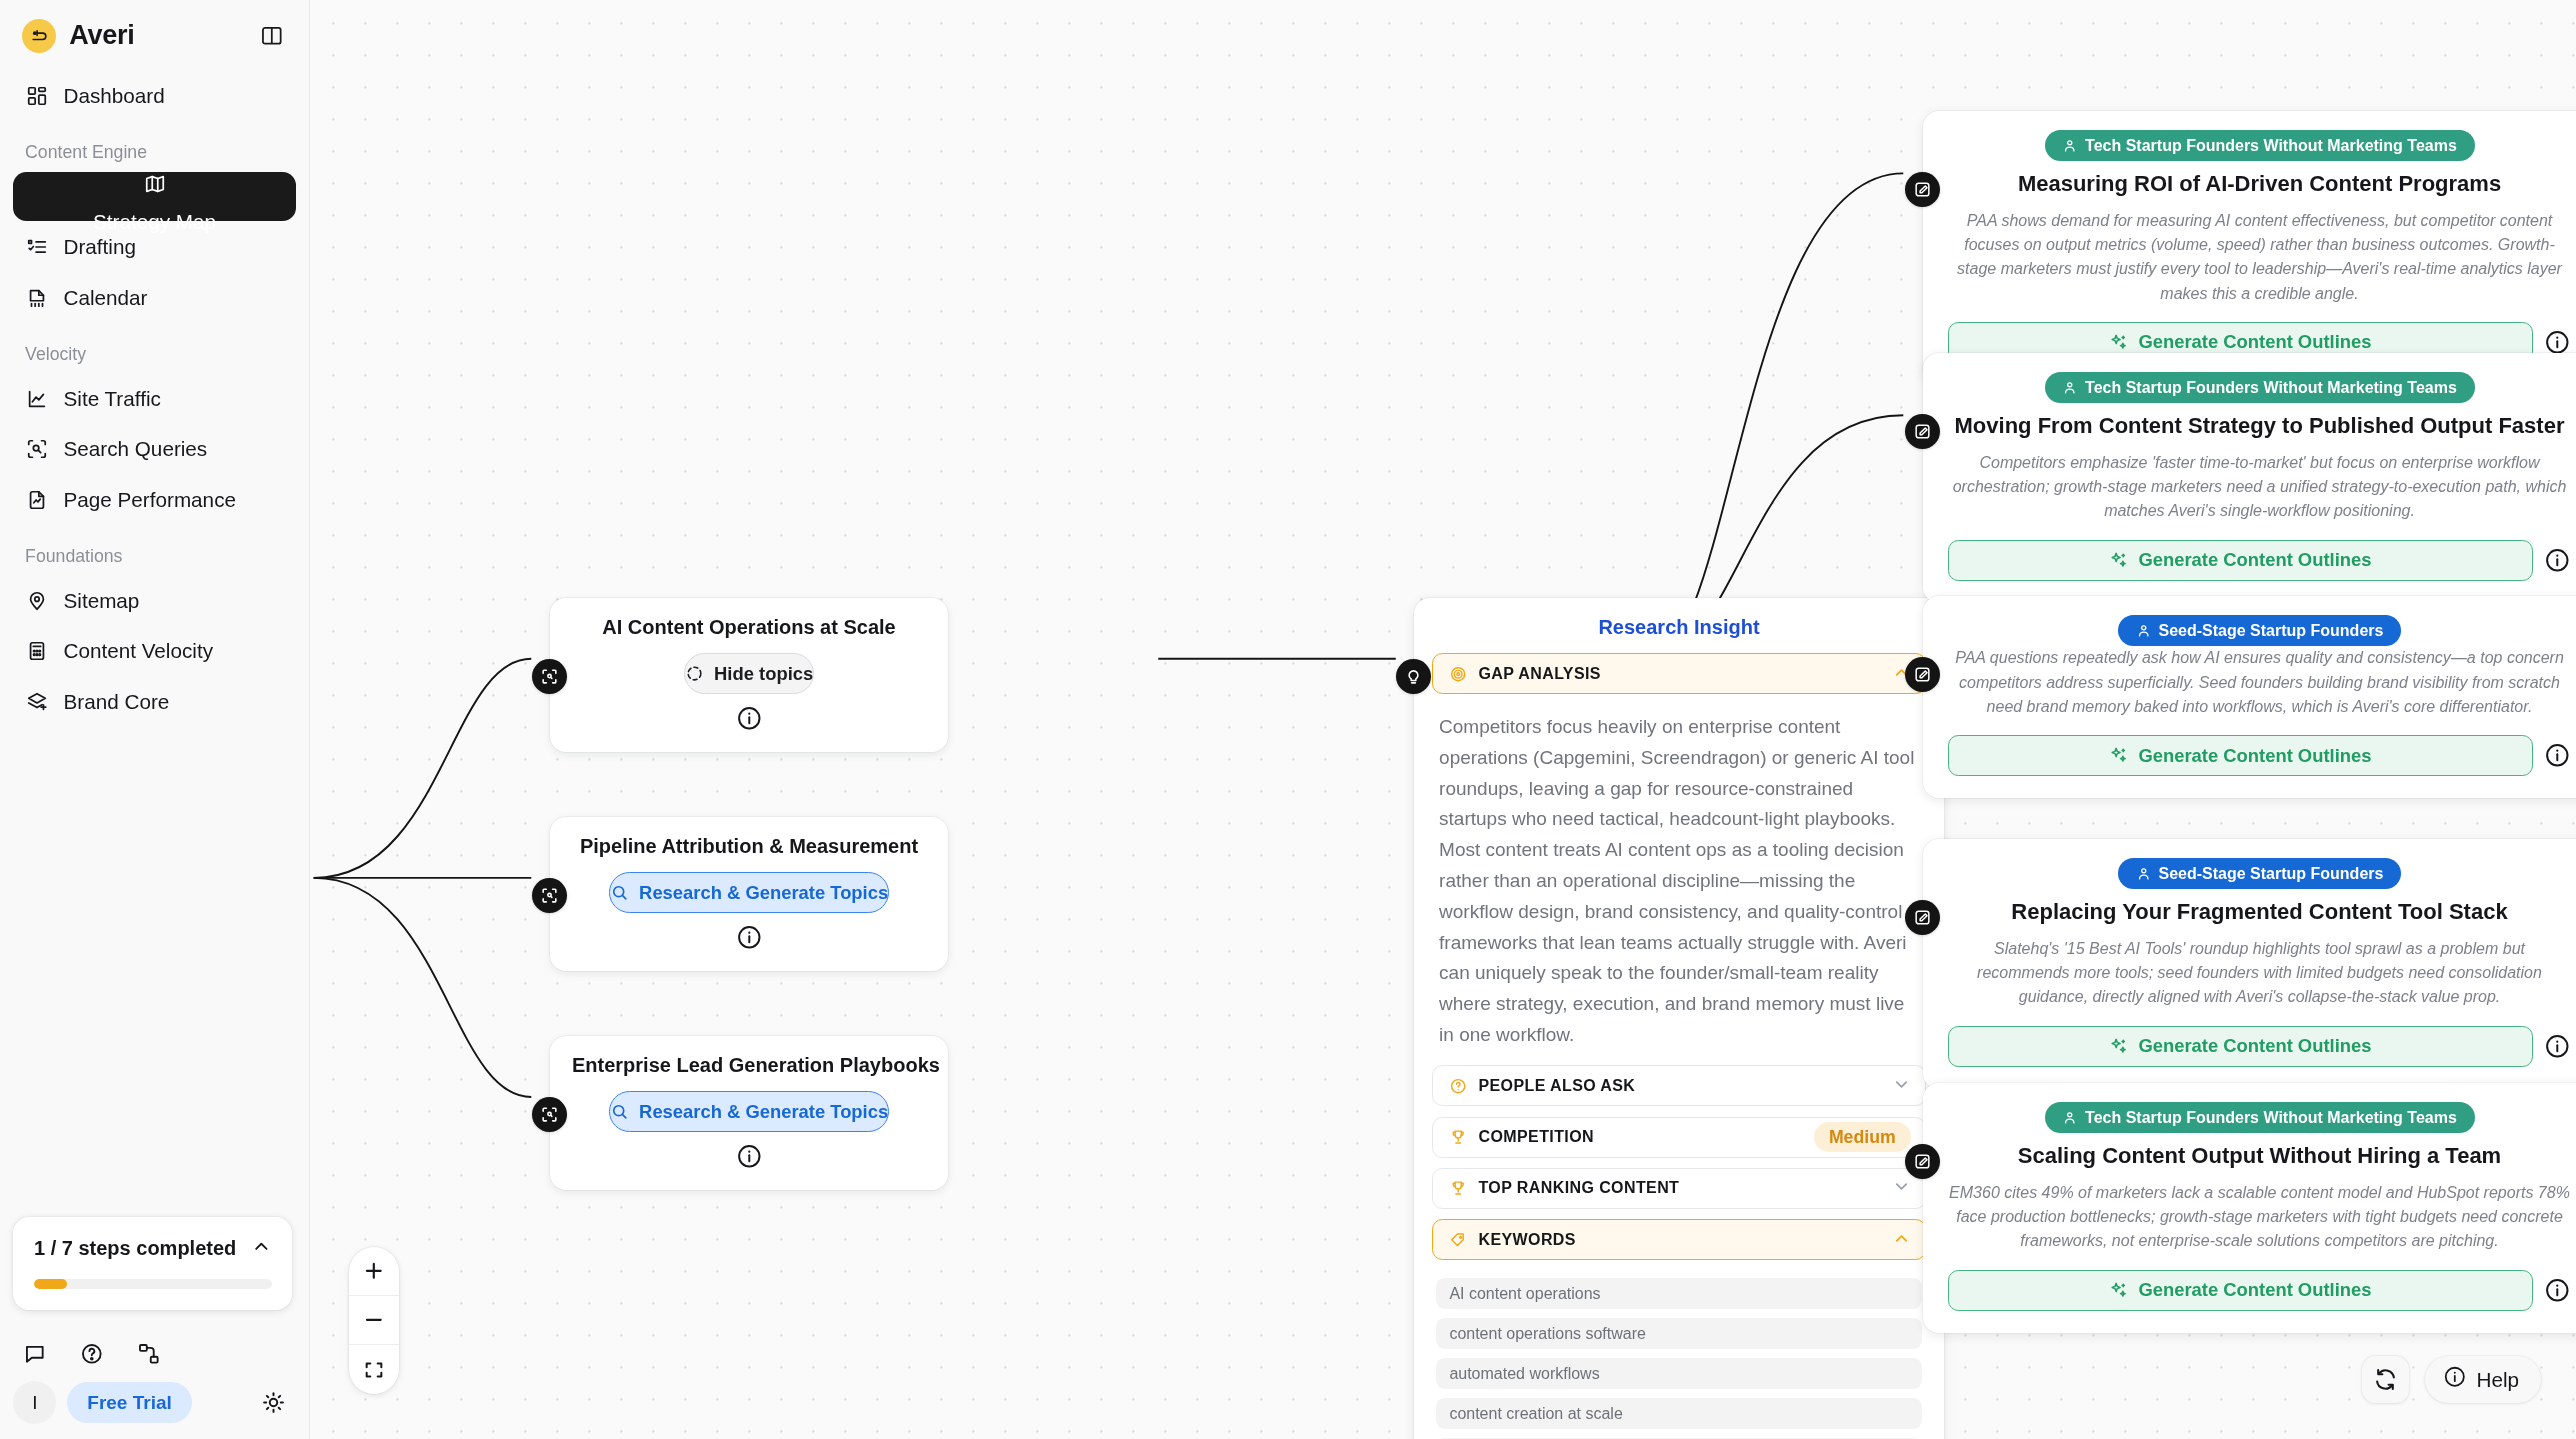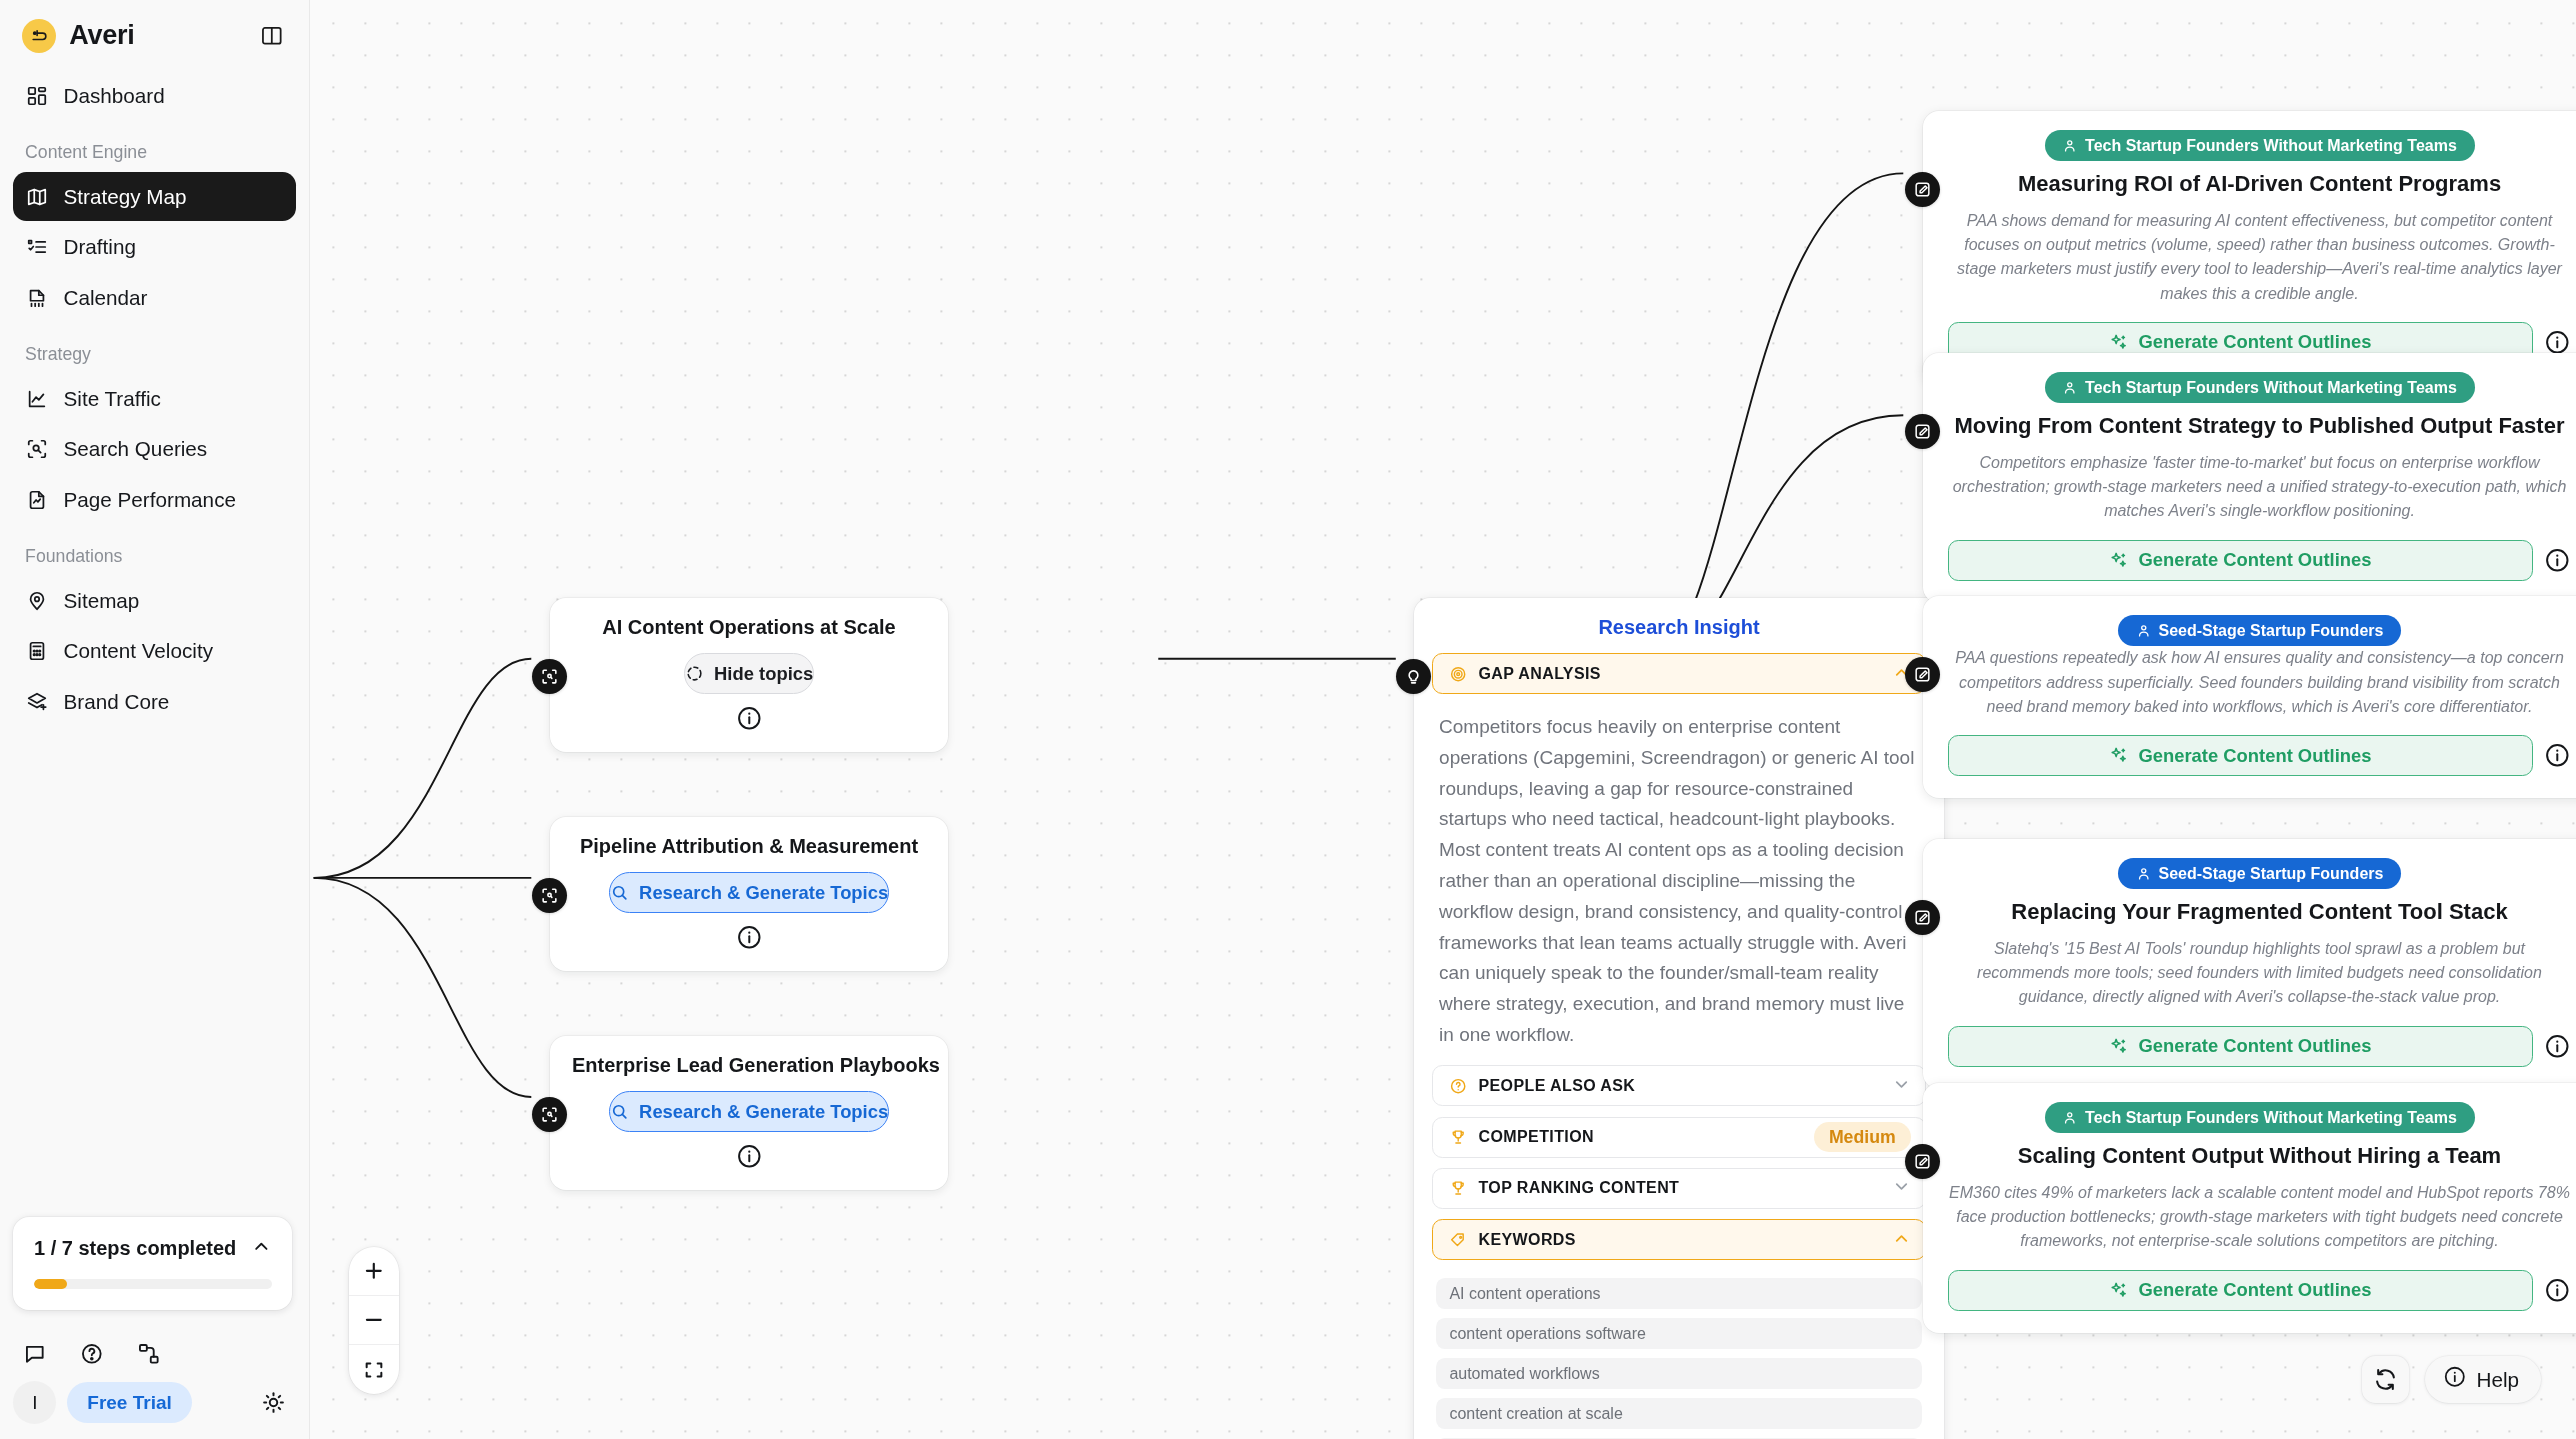--- a/index.html
+++ b/index.html
@@ -47,21 +47,21 @@
     padding: 20.7px 11.8px 8.9px 11.8px;
   }
   .nav-item {
     display: flex; align-items: center; gap: 14.8px;
     height: 49px; padding: 0 11.8px;
     border-radius: 13.3px; cursor: pointer;
     color: #16181c; font-size: 20.7px; font-weight: 400;
     margin-bottom: 1.5px;
   }
   .nav-item .ni-ico { width: 23.6px; height: 23.6px; flex: 0 0 23.6px; display:flex; align-items:center; justify-content:center; }
-  .nav-item.active { background: #1a1a1a; color: #ffffff; font-weight: 500; }
+  .nav-item.active { background: #1a1a1a; color: #ffffff; font-weight: 500; flex-direction: column; }
   .nav-item.active svg { stroke: #ffffff; }
   .nav-item svg { stroke: #16181c; }
 
   
   .progress-card {
     position: absolute; left: 13.3px; bottom: 130px;
     width: 279px;
     background: #ffffff;
     border-radius: 16px;
     box-shadow: 0 1.5px 7.4px rgba(16,20,28,0.10), 0 0 0 0.7px rgba(16,20,28,0.045);
@@ -314,21 +314,21 @@
               <path d="M14 4v5h5"></path>
               <line x1="6" y1="18" x2="6" y2="21"></line>
             <line x1="10" y1="18" x2="10" y2="21"></line>
               <line x1="14" y1="18" x2="14" y2="21"></line>
               <line x1="18" y1="18" x2="18" y2="21"></line>
           </svg>
         </span>
         <span>Calendar</span>
       </div>
 
-      <div class="nav-label">Strategy</div>
+      <div class="nav-label">Velocity</div>
 
       <div class="nav-item">
         <span class="ni-ico">
           <svg width="22" height="22" viewBox="0 0 24 24" fill="none" stroke-width="1.9" stroke-linecap="round" stroke-linejoin="round">
             <path d="M4 4v16h16"></path>
               <path d="M7 15l4-5 3 3 5-6"></path>
           </svg>
         </span>
         <span>Site Traffic</span>
       </div>

